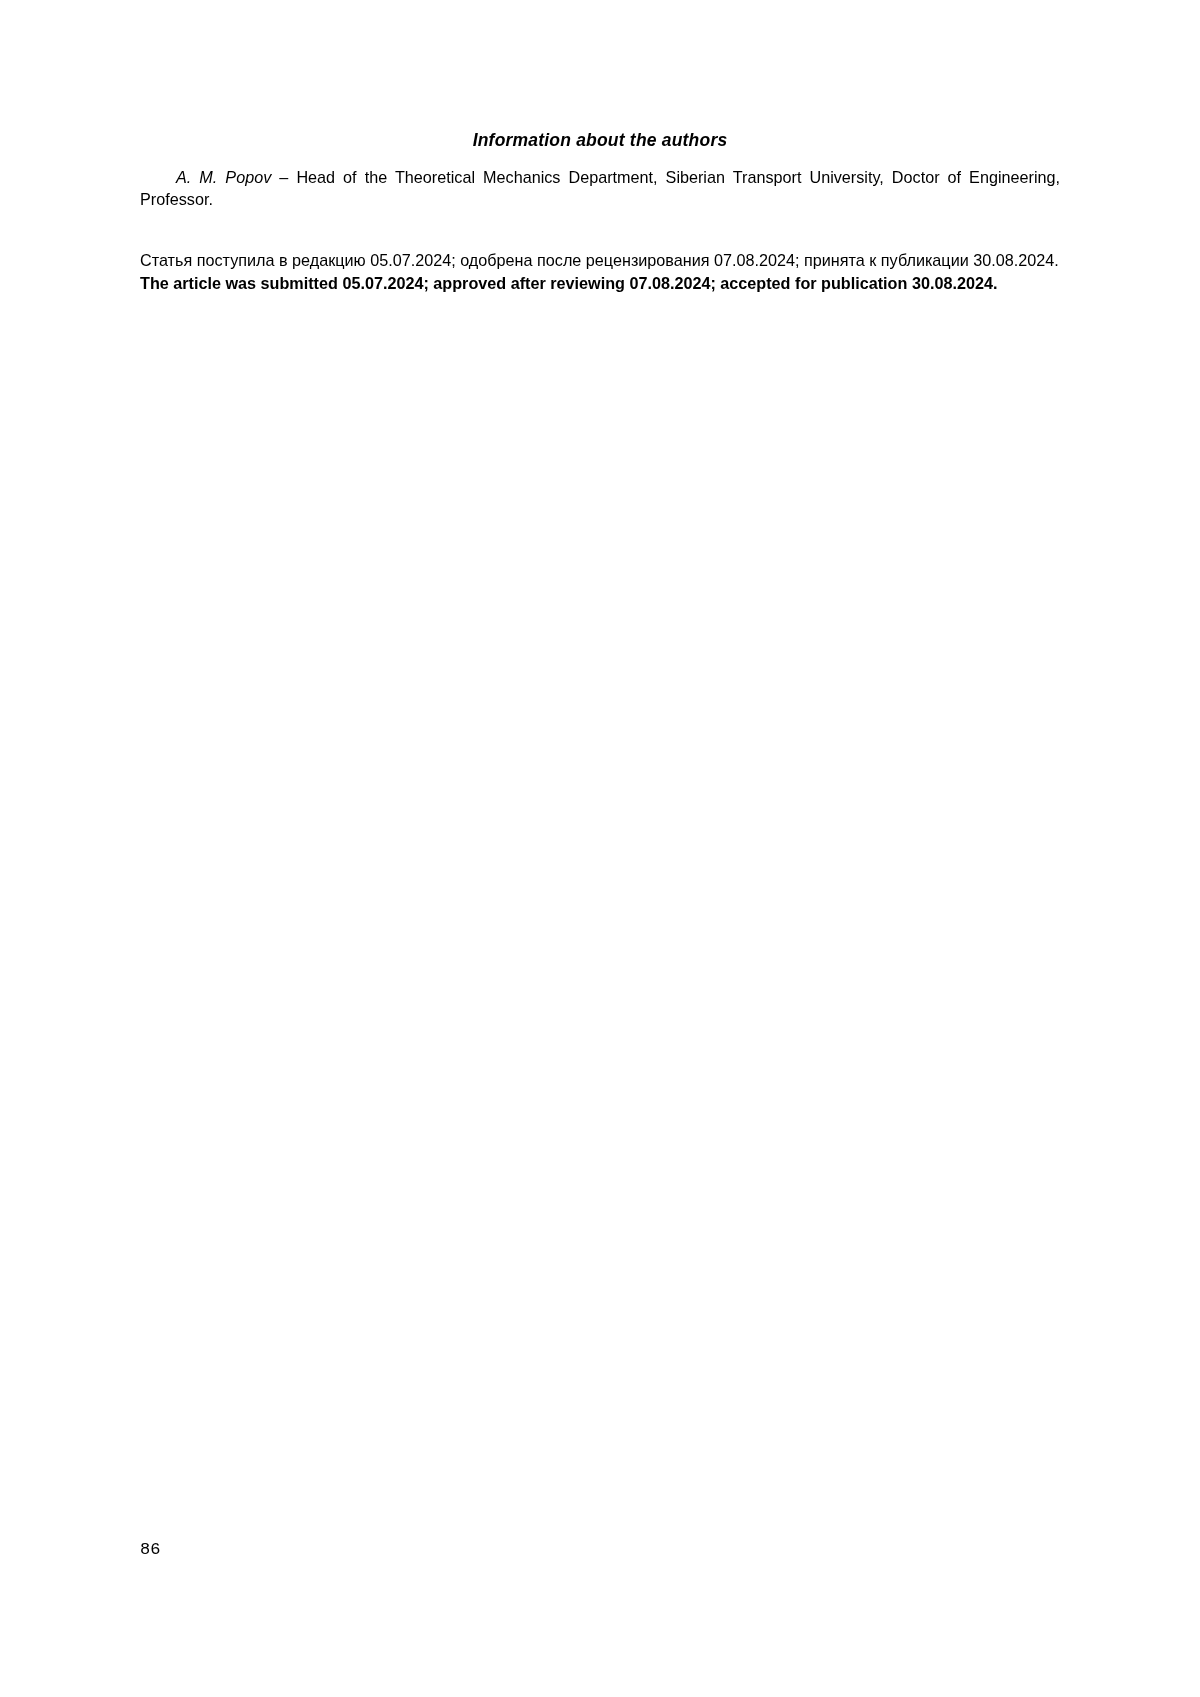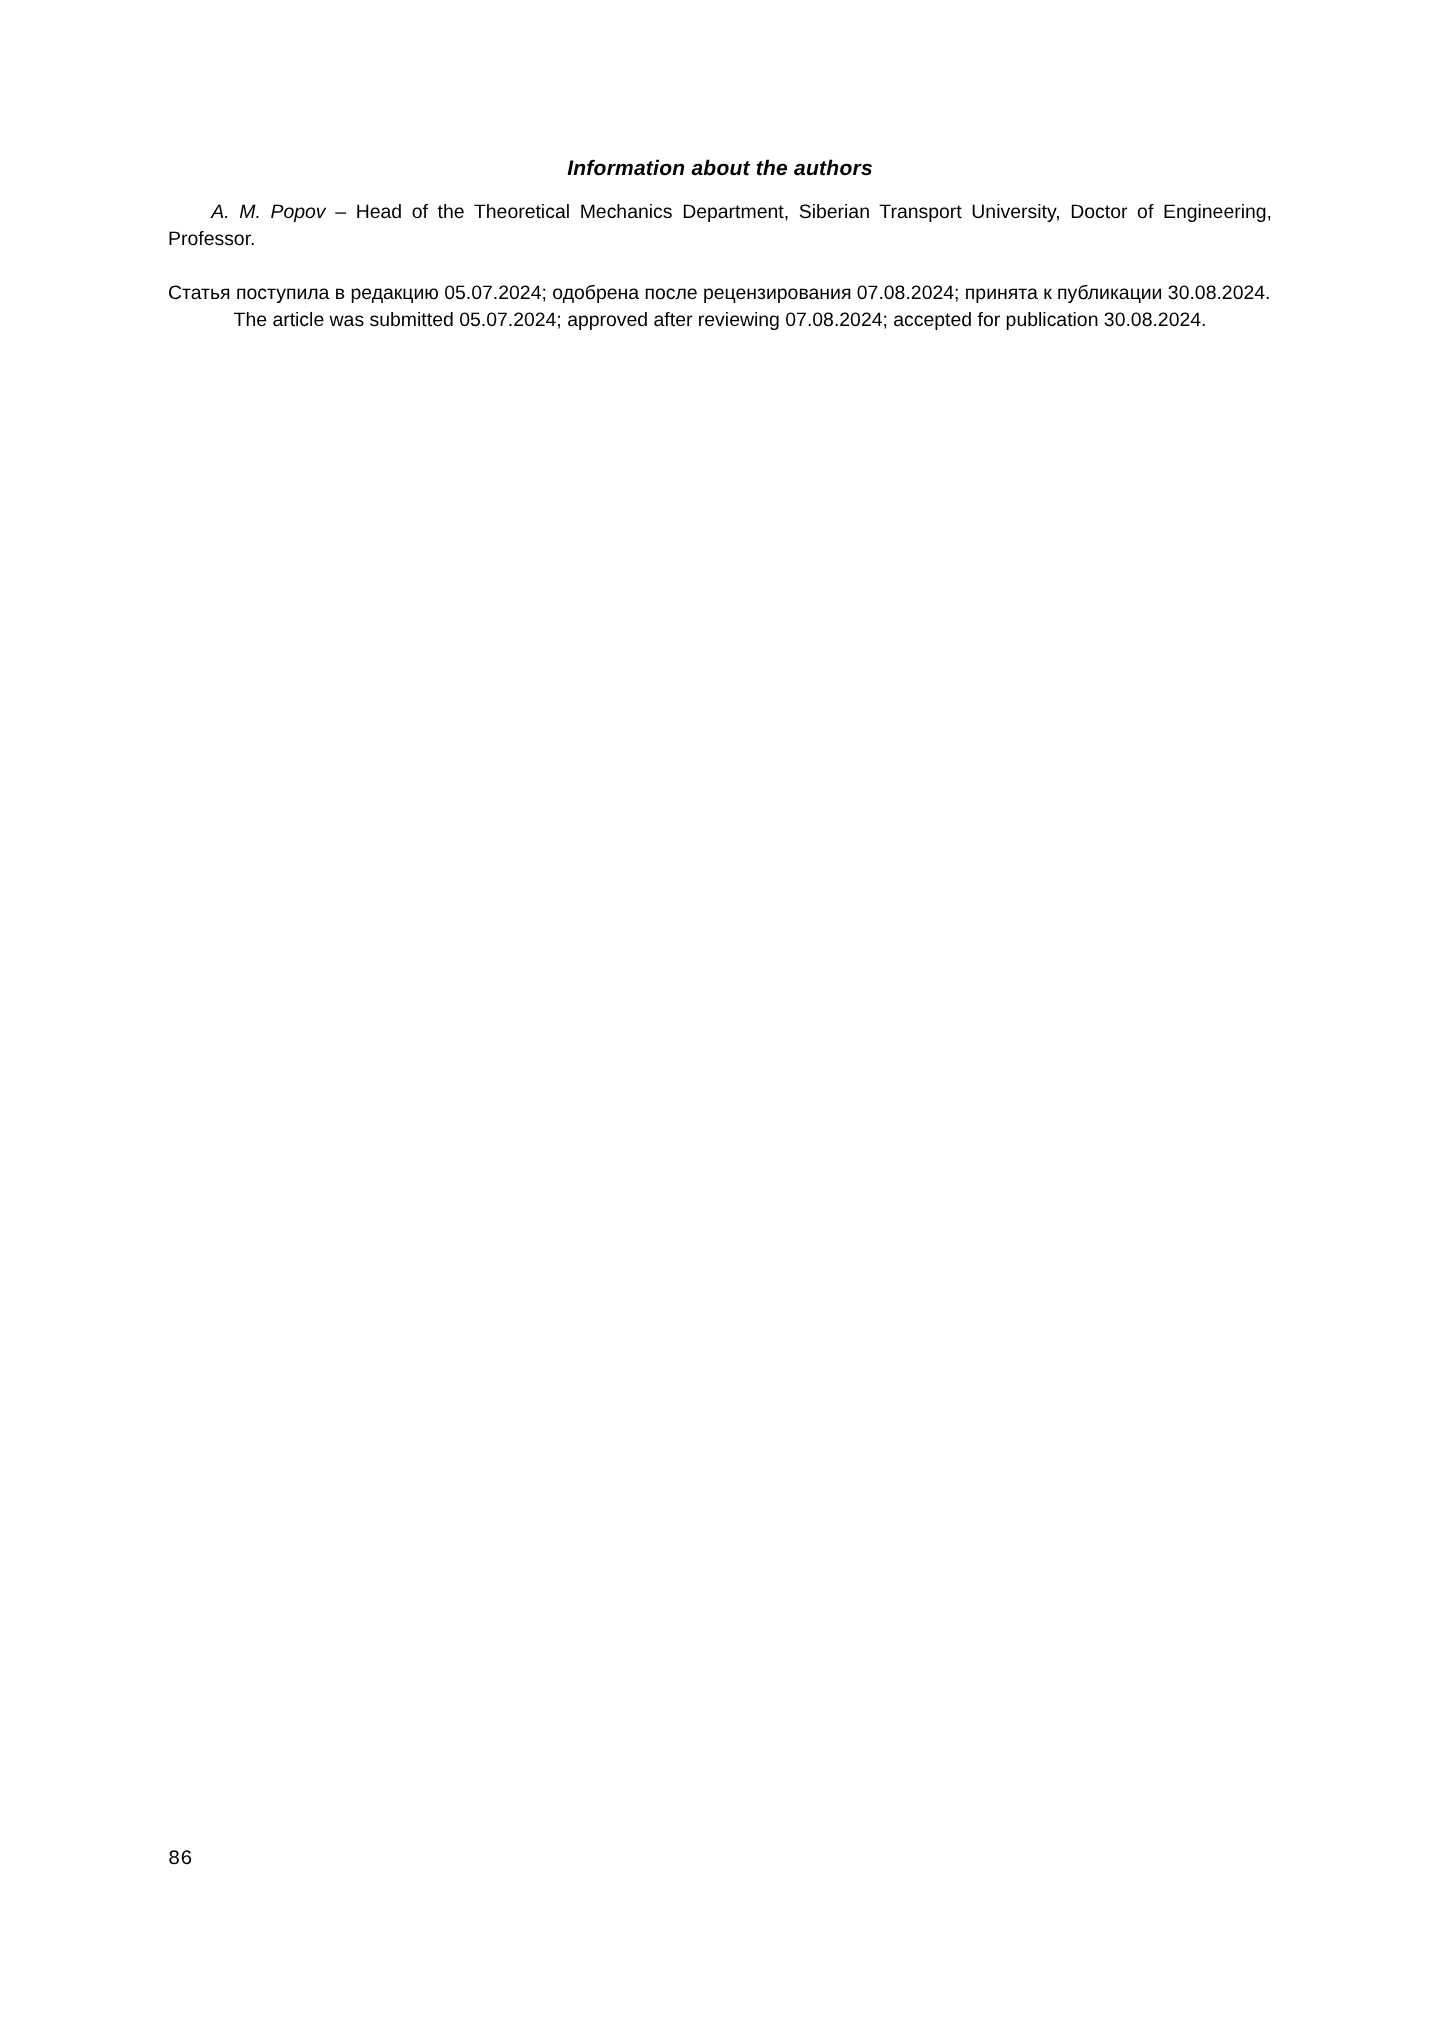--- a/index.html
+++ b/index.html
@@ -44,31 +44,32 @@
     line-height: 1.33;
     text-align: justify;
     text-indent: 36px;
     margin: 0;
     hyphens: none;
   }
   .author-name {
     font-style: italic;
   }
   .dates-block {
-    margin-top: 24px;
+    margin-top: 40px;
   }
   .date-line {
     font-size: 16.2px;
     line-height: 1.33;
     text-align: justify;
     margin: 0;
   }
   .date-line.last {
-    text-align: center;
+    text-align: left;
     margin-top: 1px;
+    font-weight: bold;
   }
   .page-number {
     position: absolute;
     left: 140px;
     top: 1540px;
     font-size: 17px;
     font-family: Liberation Mono, monospace;
   }
 </style>
 </head>

